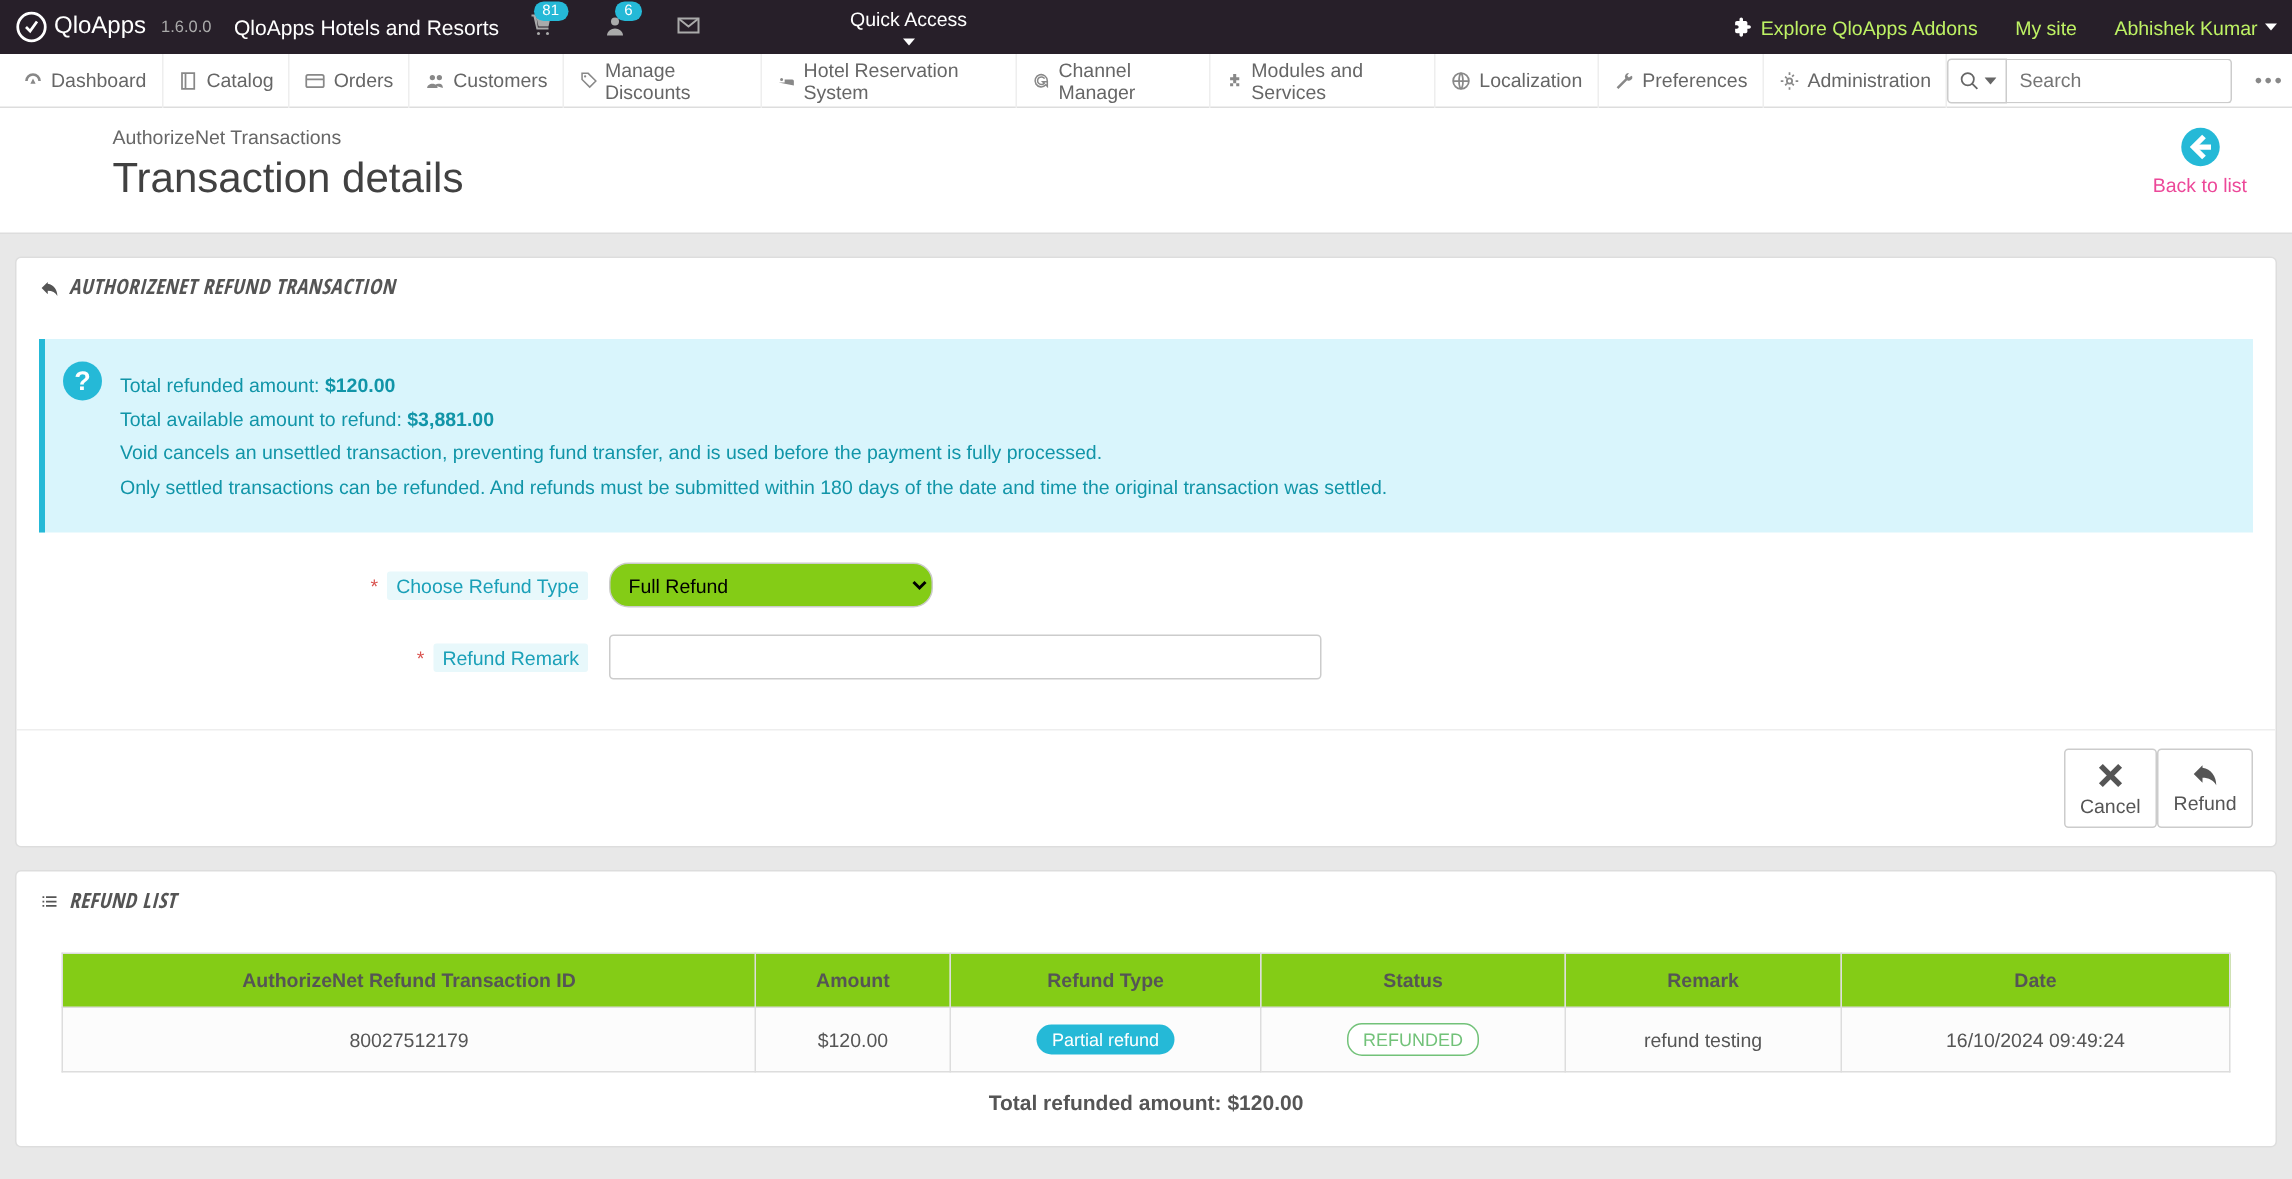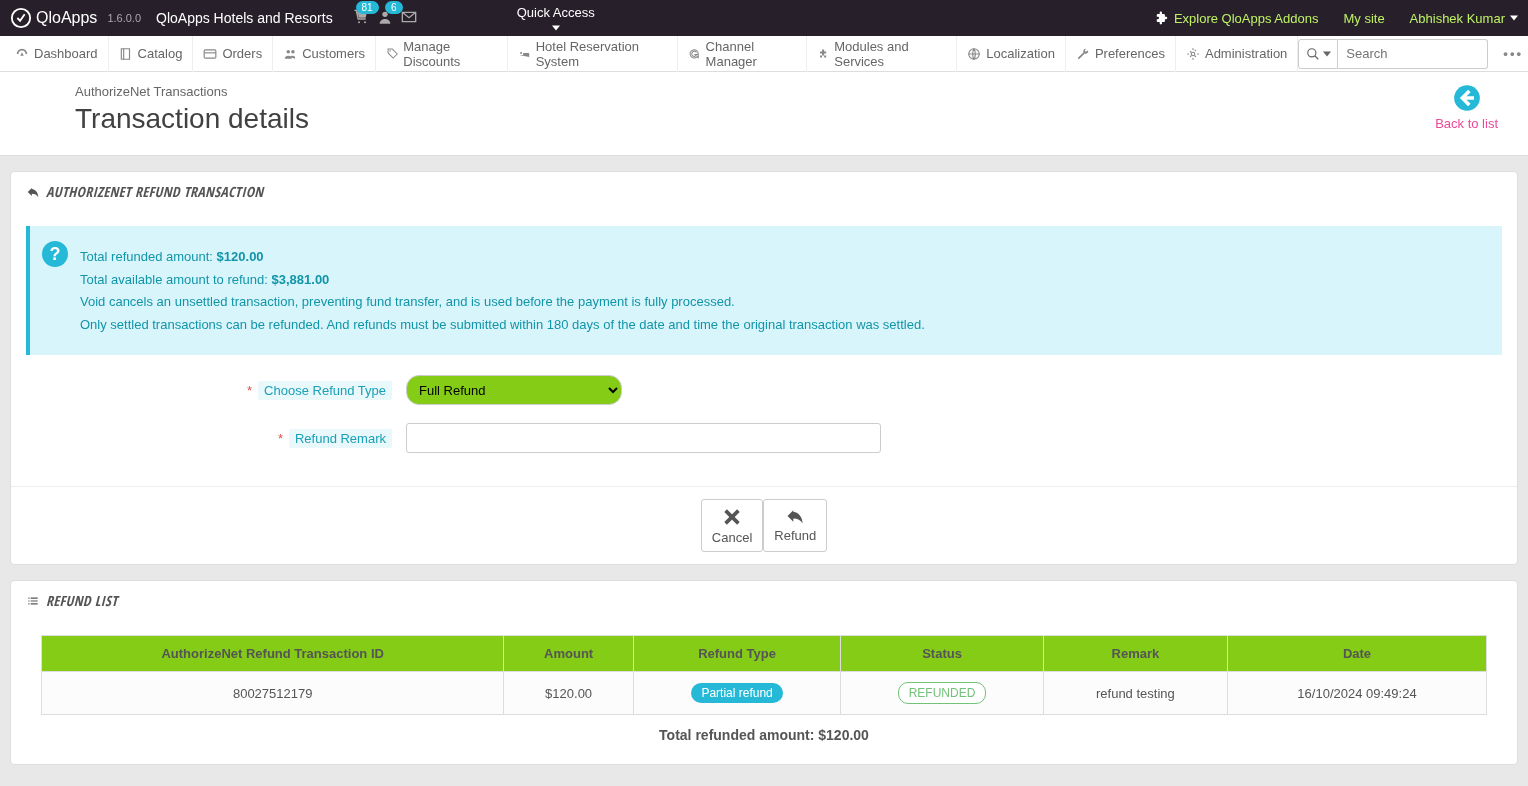--- a/index.html
+++ b/index.html
@@ -2,21 +2,21 @@
 <html><head>
 <meta charset="utf-8">
 <style>
 * { box-sizing: border-box; margin: 0; padding: 0; }
 body { font-family: -apple-system, "Segoe UI", "Helvetica Neue", Arial, sans-serif; font-size: 13px; background: #e8e8e8; color: #555; width: 1528px; }
 .topbar { background: #271f29; color: #fff; height: 36px; display: flex; align-items: center; padding: 0 10px; }
 .logo { display: flex; align-items: center; font-size: 16px; font-weight: 300; color: #fff; margin-right: 10px; }
 .logo svg { margin-right: 4px; }
 .version { font-size: 11px; color: #aaa; margin-right: 15px; }
 .hotel-name { font-size: 14px; color: #fff; margin-right: 20px; }
-.topbar-icons { display: flex; align-items: center; gap: 8px; }
+.topbar-icons { display: flex; align-items: center; gap: 33px; }
 .topbar-icon { position: relative; color: #aaa; cursor: pointer; }
 .badge { position: absolute; top: -8px; right: -10px; background: #25b9d7; color: #fff; border-radius: 10px; font-size: 10px; padding: 1px 6px; }
 .topbar-spacer { flex: 1; }
 .quick-access { color: #fff; font-size: 13px; margin-left: 100px; cursor: pointer; display: flex; align-items: center; gap: 4px; flex-direction: column;}
 .topbar-right { display: flex; align-items: center; gap: 25px; color: #bef264; font-size: 13px;}
 .topbar-right > div { cursor: pointer; display: flex; align-items: center; gap: 5px;}
 .menubar { background: #fff; border-bottom: 1px solid #ddd; height: 36px; display: flex; align-items: center; padding: 0 5px; }
 .menu-item { display: flex; align-items: center; gap: 5px; padding: 0 10px; height: 36px; border-right: 1px solid #eee; color: #666; cursor: pointer; font-size: 13px; }
 .menu-item svg { fill: #888; }
 .menubar-spacer { flex: 1; }
@@ -38,21 +38,21 @@
 .alert-info .alert-icon { position: absolute; left: 12px; top: 15px; width: 26px; height: 26px; background: #25b9d7; border-radius: 50%; color: #fff; display: flex; align-items: center; justify-content: center; font-weight: bold; font-size: 18px;}
 .alert-info p { margin: 3px 0; font-size: 13px; line-height: 1.5;}
 .alert-info b { font-weight: bold; }
 .form-row { display: flex; align-items: center; margin-bottom: 18px; }
 .form-label { width: 380px; text-align: right; padding-right: 14px; font-size: 13px; }
 .form-label .req { color: #d9534f; margin-right: 6px; }
 .form-label .lbl-text { background: #e8f8fb; color: #1aa0b8; padding: 2px 6px; border-radius: 2px; }
 .select, .text-input { border: 1px solid #ccc; border-radius: 3px; height: 30px; padding: 4px 8px; font-size: 13px; }
 .select { width: 216px; background: #84cc16; border-radius: 13px; }
 .text-input { width: 475px; }
-.panel-footer { padding: 12px 15px; display: flex; justify-content: center; border-top: 1px solid #eee;}
+.panel-footer { padding: 12px 15px; display: flex; justify-content: flex-end; border-top: 1px solid #eee;}
 .footer-btn { border: 1px solid #ccc; background: #fff; border-radius: 3px; padding: 6px 10px; min-width: 58px; text-align: center; cursor: pointer; color: #555; }
 .footer-btn svg { display: block; margin: 0 auto 2px; }
 .table-wrap { padding: 15px 30px; }
 table { width: 100%; border-collapse: collapse; }
 th { background: #84cc16; font-weight: bold; color: #555; padding: 10px; border: 1px solid #ddd; font-size: 13px; text-align: center;}
 td { padding: 10px; border: 1px solid #ddd; text-align: center; font-size: 13px; color: #555; background: #fcfcfc;}
 .badge-blue { background: #25b9d7; color: #fff; padding: 3px 10px; border-radius: 10px; font-size: 12px; display: inline-block;}
 .badge-green { background: #fff; color: #72c279; border: 1px solid #72c279; padding: 3px 10px; border-radius: 10px; font-size: 12px; display: inline-block;}
 .table-summary { text-align: center; font-weight: bold; color: #555; padding: 12px 0 6px 0; font-size: 14px;}
 </style>

